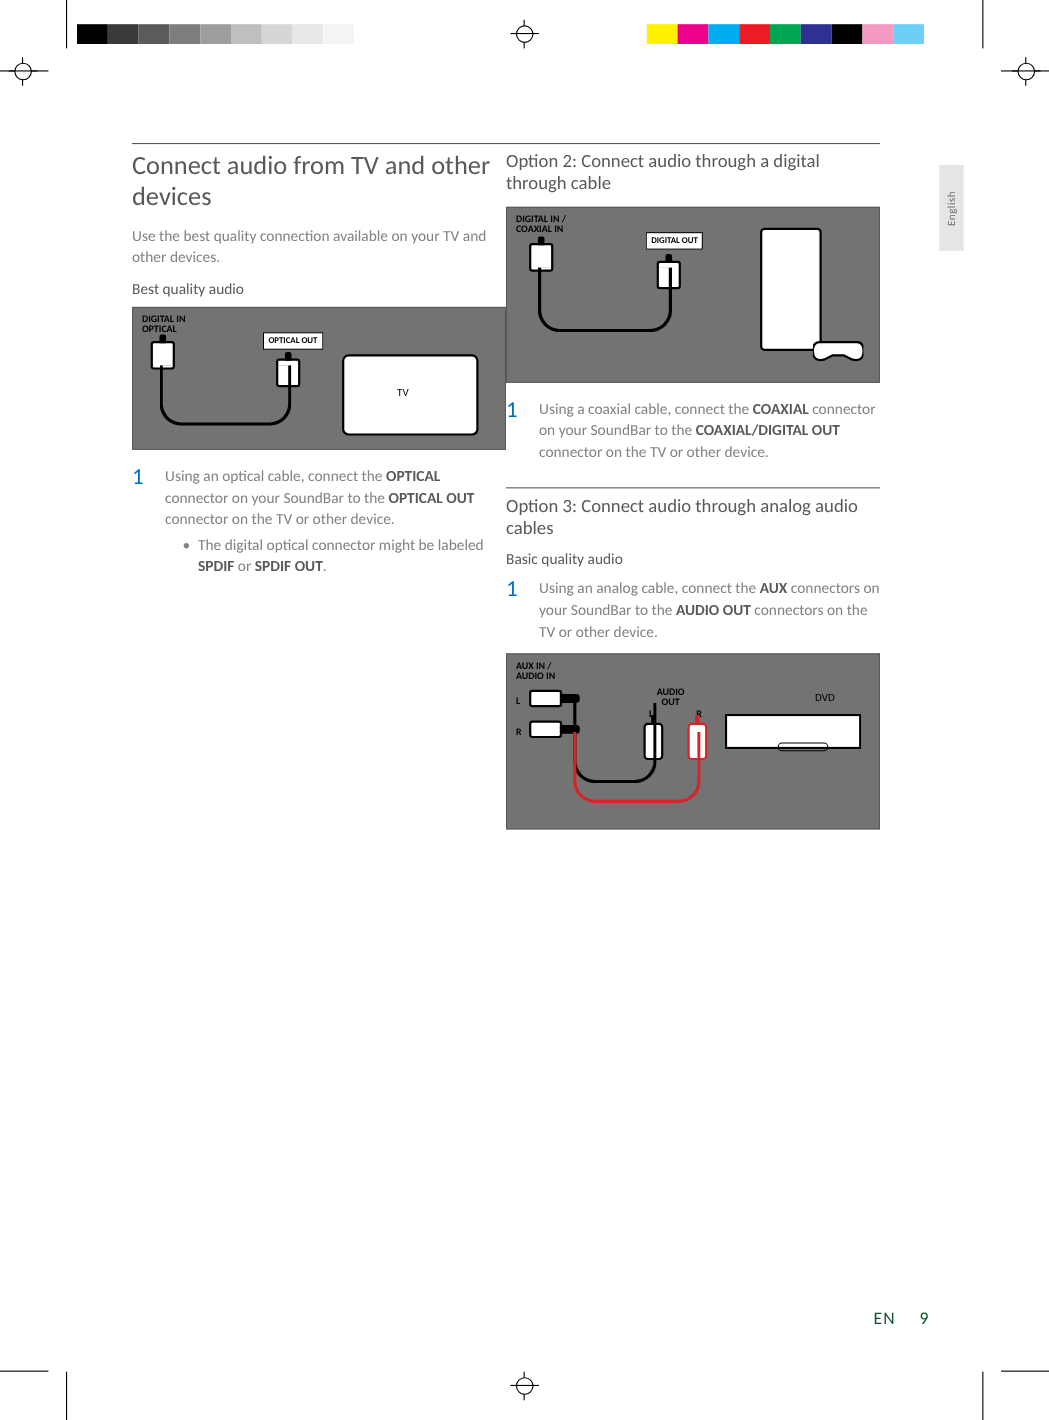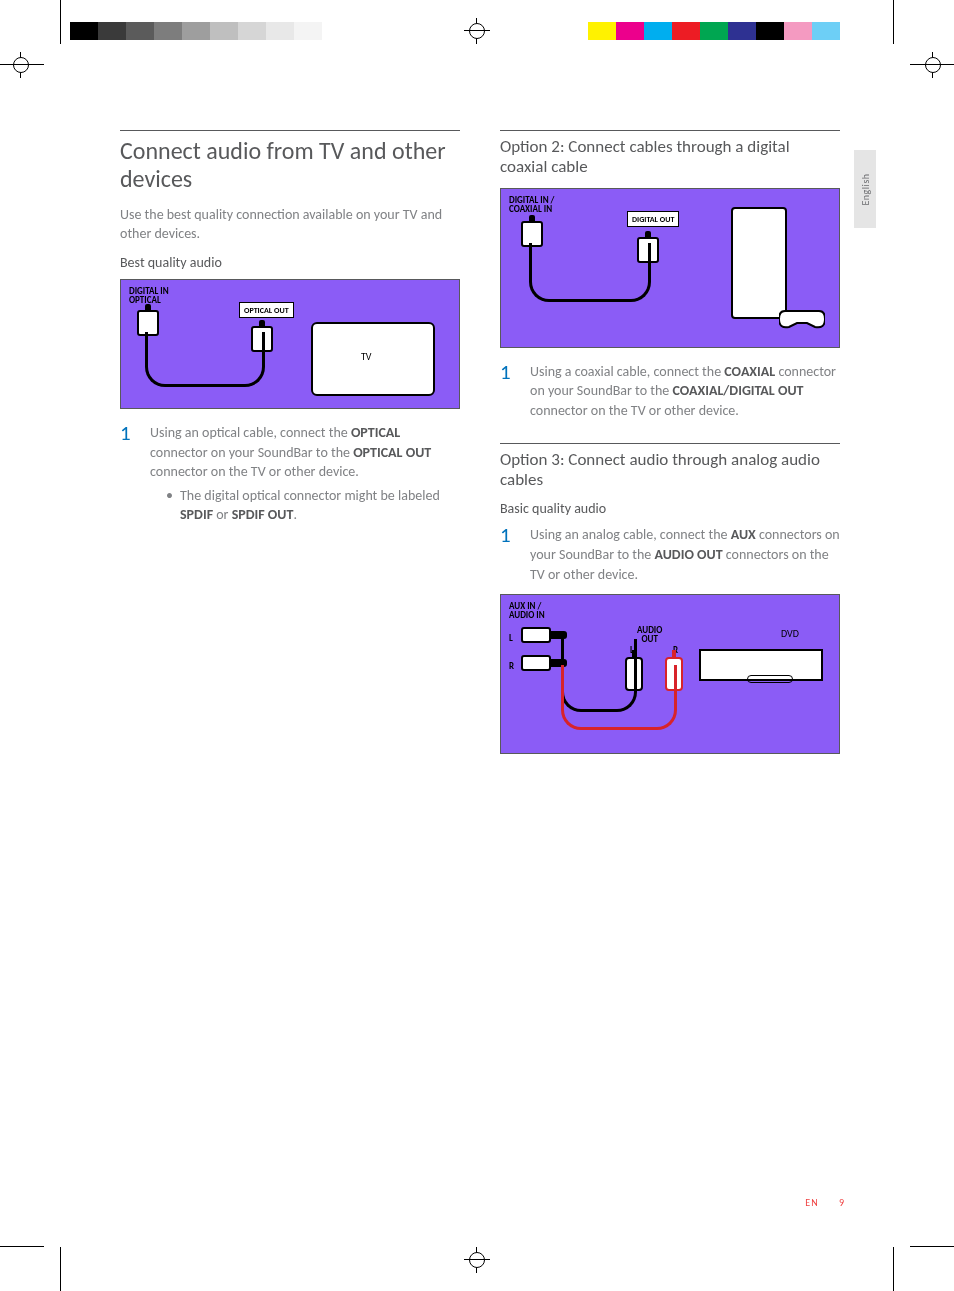--- a/index.html
+++ b/index.html
@@ -81,21 +81,20 @@
     white-space: nowrap;
     letter-spacing: 0.5px;
   }
   
   .content {
     position: absolute;
     top: 130px;
     left: 120px;
     width: 720px;
     display: flex;
-    gap: 40px;
   }
   .col {
     width: 340px;
   }
   h2.section {
     font-size: 24px;
     font-weight: 400;
     color: #58595b;
     margin: 0 0 14px 0;
     border-top: 1px solid #58595b;
@@ -121,21 +120,21 @@
     font-size: 14px;
     color: #58595b;
     margin: 10px 0 8px 0;
   }
   
   .illus {
     border: 1px solid #58595b;
     width: 100%;
     box-sizing: border-box;
     position: relative;
-    background: #8b5cf6;
+    background: #737373;
   }
   .illus .lab {
     position: absolute;
     font-size: 9px;
     font-weight: 700;
     color: #000;
     line-height: 1;
   }
   .illus .boxlab {
     position: absolute;
@@ -194,22 +193,22 @@
     position: absolute;
     left: 0;
     top: 0;
     color: #808285;
   }
   
   .pgfoot {
     position: absolute;
     right: 110px;
     bottom: 82px;
-    font-size: 10px;
-    color: #ef4444;
+    font-size: 16px;
+    color: #14532d;
   }
   .pgfoot .en { margin-right: 18px; letter-spacing: 1px; }
   
   .plug {
     position: absolute;
     width: 18px; height: 22px;
     border: 2px solid #000;
     border-radius: 3px;
     background: #fff;
   }
@@ -369,21 +368,21 @@
             <li>
               <span>The digital optical connector might be labeled </span><b>SPDIF</b><span> or </span><b>SPDIF OUT</b><span>.</span>
             </li>
           </ul>
         </li>
       </ol>
     </div>
 
     <div class="col">
 
-      <h3 class="option" style="margin-top:0;">Option 2: Connect cables through a digital coaxial cable</h3>
+      <h3 class="option" style="margin-top:0;">Option 2: Connect audio through a digital through cable</h3>
 
       <div class="illus" style="height:160px;">
         <div class="lab" style="left:8px; top:6px; white-space:pre;">DIGITAL IN /
 COAXIAL IN</div>
         <div class="plug" style="left:20px; top:32px;">
             <div class="pin"></div>
           </div>
         <div class="plug" style="left:136px; top:48px;">
             <div class="pin"></div>
           </div>

